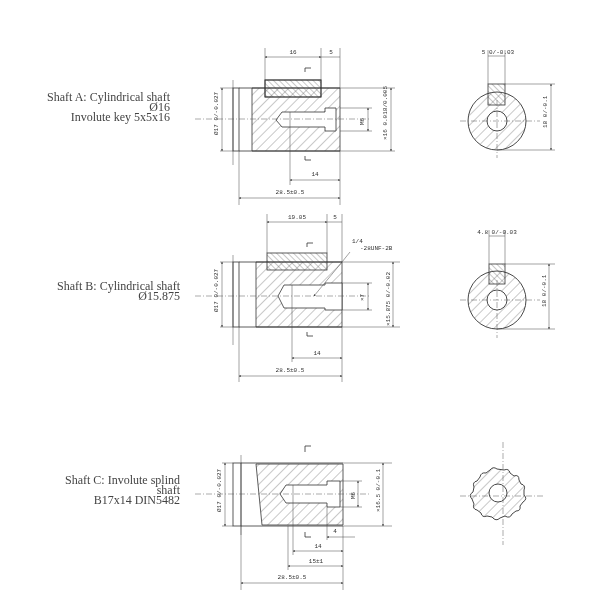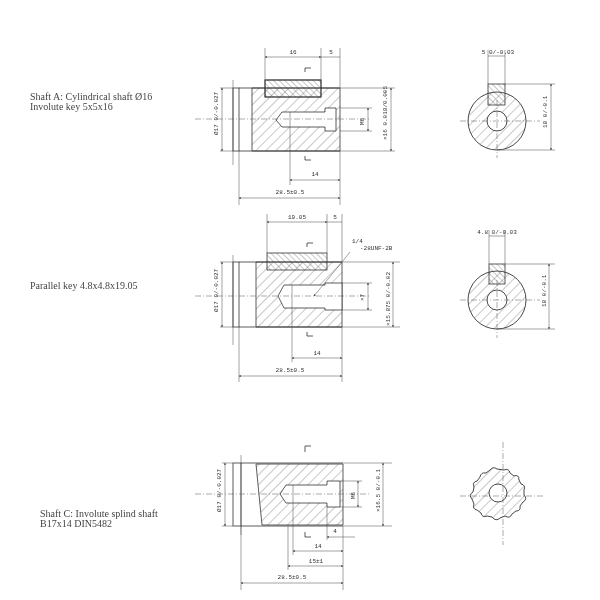--- a/index.html
+++ b/index.html
@@ -1,34 +1,34 @@
 <!DOCTYPE html>
 <html><head>
 <meta charset="utf-8">
 <style>
   html, body { margin:0; padding:0; background:#ffffff; }
   body { width:600px; height:600px; position:relative; overflow:hidden; font-family:"Liberation Serif", serif; color:#333; }
-  .label { position:absolute; text-align:left; font-size:10px; line-height:10px; color:#444; }
+  .label { position:absolute; text-align:right; font-size:12px; line-height:10px; color:#444; }
   svg { position:absolute; left:0; top:0; }
   .dim { font-family:"Liberation Mono", monospace; font-size:6px; fill:#333; }
   .ln { stroke:#333; stroke-width:0.8; fill:none; }
   .thin { stroke:#444; stroke-width:0.5; fill:none; }
   .cl { stroke:#555; stroke-width:0.5; stroke-dasharray:6 2 1 2; fill:none; }
 </style>
 </head>
 <body>
 
 <div class="label" style="left:30px; top:92px; width:140px;">
   <div>Shaft A: Cylindrical shaft Ø16</div>
   <div>Involute key 5x5x16</div>
 </div>
 <div class="label" style="left:30px; top:281px; width:150px;">
-  <div>Parallel key 4.8x4.8x19.05</div>
+  <div>Shaft B: Cylindrical shaft Ø15.875</div>
 </div>
-<div class="label" style="left:40px; top:509px; width:140px;">
+<div class="label" style="left:40px; top:475px; width:140px;">
   <div>Shaft C: Involute splind shaft</div>
   <div>B17x14 DIN5482</div>
 </div>
 
 <svg width="600" height="600" viewBox="0 0 600 600">
   <defs>
     <pattern id="hatch" patternUnits="userSpaceOnUse" width="7" height="7" patternTransform="rotate(45)">
       <line x1="0" y1="0" x2="0" y2="7" stroke="#444" stroke-width="0.6"></line>
     </pattern>
     <pattern id="hatchK" patternUnits="userSpaceOnUse" width="4" height="4" patternTransform="rotate(-45)">

